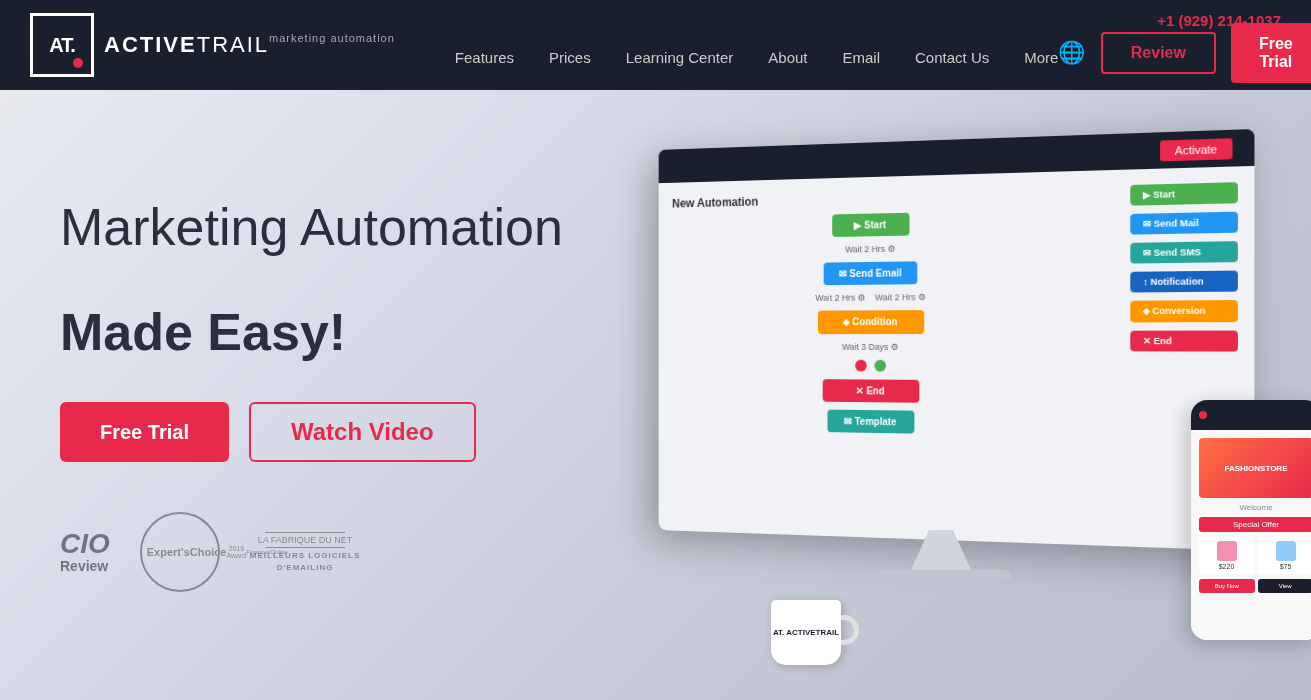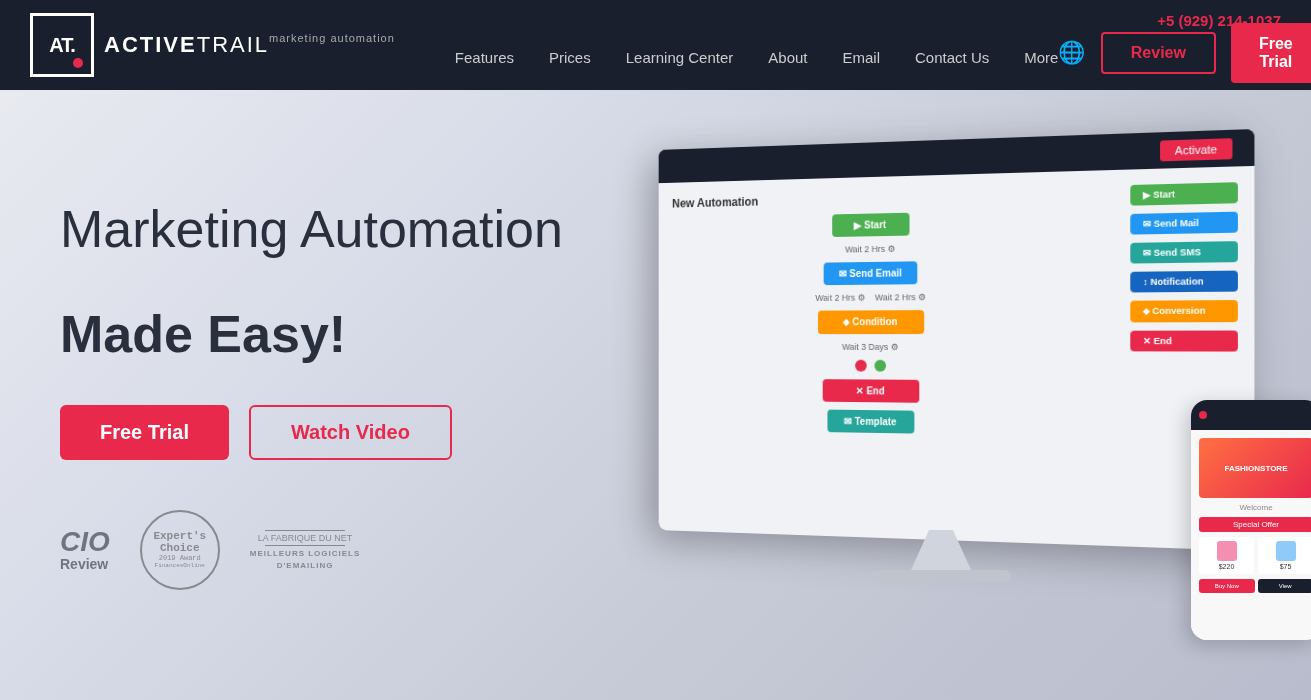--- a/index.html
+++ b/index.html
@@ -156,21 +156,21 @@
       font-size: 20px;
       font-weight: 700;
       border-radius: 6px;
       cursor: pointer;
     }
     .btn-watch-video {
       background: transparent;
       color: #e8294c;
       border: 2px solid #e8294c;
       padding: 14px 40px;
-      font-size: 20px;
+      font-size: 24px;
       font-weight: 600;
       border-radius: 6px;
       cursor: pointer;
     }
     .badges {
       display: flex;
       gap: 30px;
       align-items: center;
     }
     .badge {
@@ -195,28 +195,27 @@
       font-size: 9px;
       color: #555;
       line-height: 1.3;
     }
     .badge-expert {
       border: 2px solid #555;
       border-radius: 50%;
       width: 80px;
       height: 80px;
       display: flex;
-      flex-direction: column;
-      align-items: center;
-      justify-content: center;
+      flex-direction: row;
+      align-items: center;
+      justify-content: flex-start;
       color: #555;
       font-size: 8px;
       text-align: center;
       padding: 5px;
-      font-family: Liberation Mono, monospace;
     }
     .badge-expert-title {
       font-size: 11px;
       font-weight: 800;
     }
     .badge-fabrique {
       display: flex;
       flex-direction: column;
       align-items: center;
       color: #555;
@@ -517,21 +516,21 @@
   <div class="nav-links">
     <a class="nav-link">Features</a>
     <a class="nav-link">Prices</a>
     <a class="nav-link">Learning Center</a>
     <a class="nav-link">About</a>
     <a class="nav-link">Email</a>
     <a class="nav-link">Contact Us</a>
     <a class="nav-link">More</a>
   </div>
 
-  <span class="phone-number">+5 (929) 214-1037</span>
+  <span class="phone-number">+1 (929) 214-1037</span>
 
   <div class="nav-right">
     <span class="globe-icon">🌐</span>
     <button class="btn-login">Review</button>
     <button class="btn-free-trial-nav">Free Trial</button>
   </div>
 </nav>
 
 <section class="hero">
   <div class="hero-content">
@@ -647,14 +646,20 @@
             <div class="phone-price">$75</div>
           </div>
         </div>
         <div class="phone-buttons">
           <div class="phone-btn phone-btn-red">Buy Now</div>
           <div class="phone-btn phone-btn-dark">View</div>
         </div>
       </div>
     </div>
 
+    <div class="mug">
+      <div class="mug-body">
+        <span class="mug-logo">AT. ACTIVETRAIL</span>
+        <div class="mug-handle"></div>
+      </div>
+    </div>
   </div>
 </section>
 
 </body></html>

